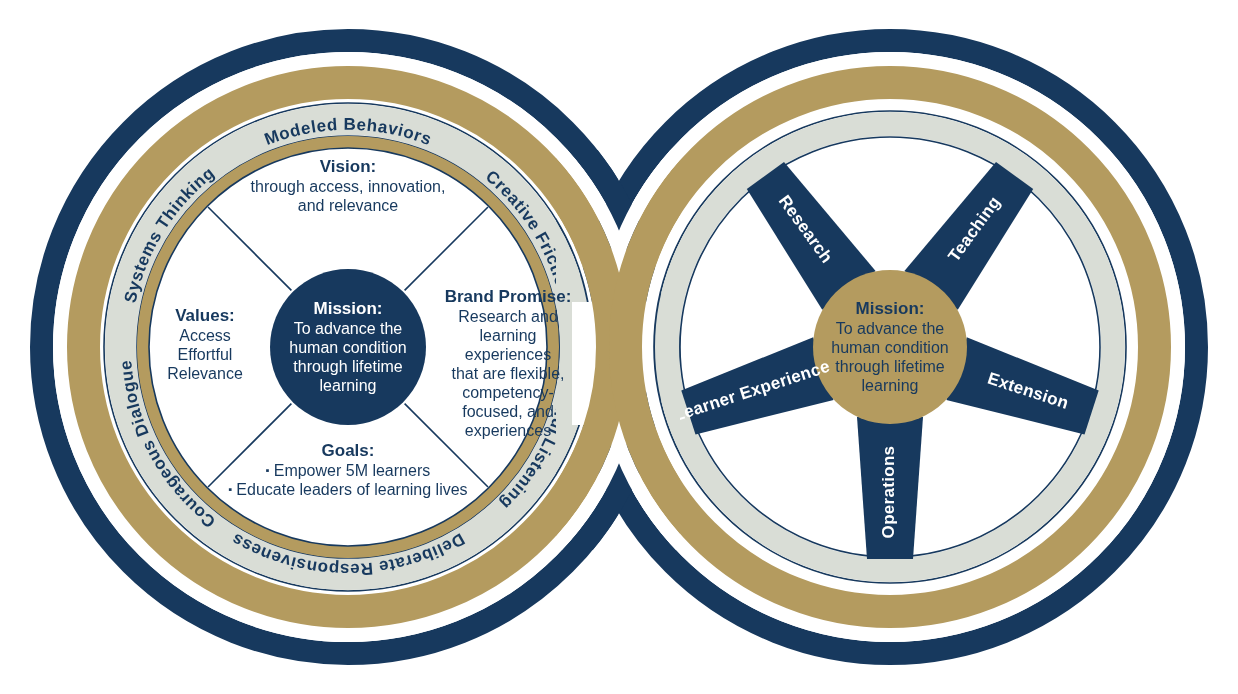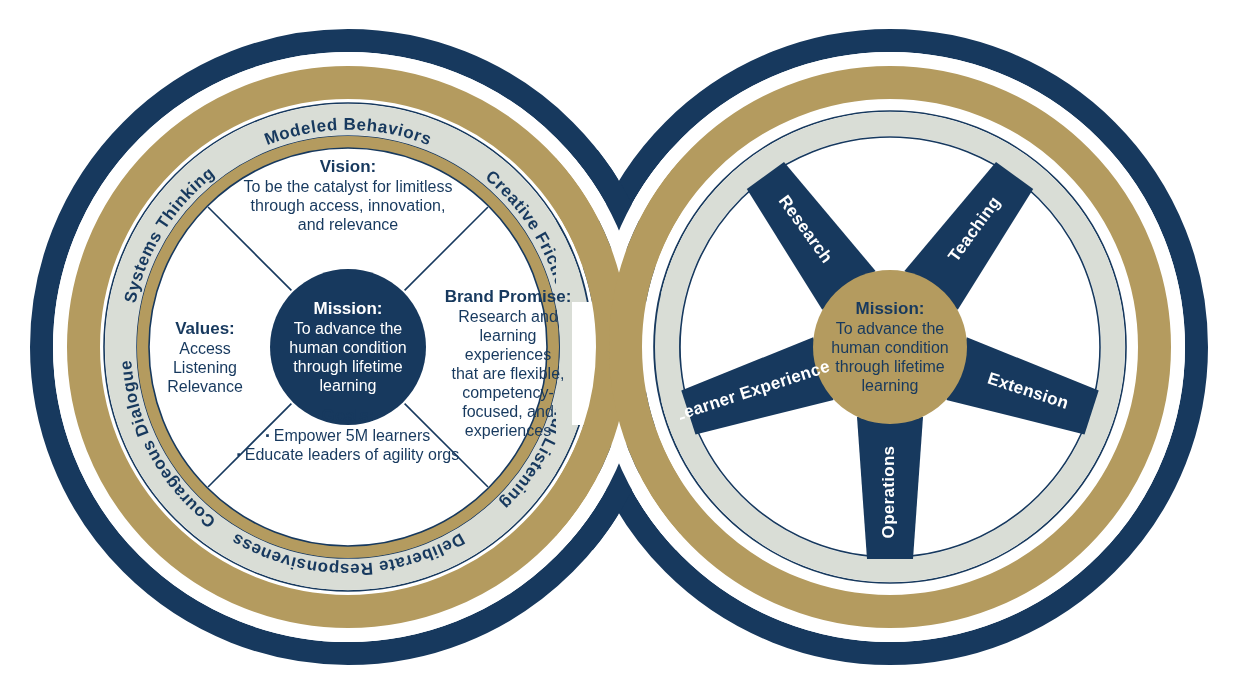--- a/index.html
+++ b/index.html
@@ -132,47 +132,46 @@
     <rect x="572" y="302" width="74" height="123" fill="#FFFFFF"></rect>
     <g clip-path="url(#cpPatch)">
       <use href="#ringLGold"></use>
       <use href="#ringRGold"></use>
     </g>
   </g>
 </svg>
 
 <div class="block" style="left:348px;top:157px;width:280px;">
   <div class="t">Vision:</div>
-  <div class="l">To be the catalyst for limitless</div>
   <div class="l">through access, innovation,</div>
   <div class="l">and relevance</div>
 </div>
 
-<div class="block" style="left:205px;top:319px;width:150px;">
+<div class="block" style="left:205px;top:306px;width:150px;">
   <div class="t">Values:</div>
   <div class="l">Access</div>
-  <div class="l">Listening</div>
+  <div class="l">Effortful</div>
   <div class="l">Relevance</div>
 </div>
 
 <div class="block" style="left:508px;top:287px;width:150px;">
   <div class="t">Brand Promise:</div>
   <div class="l">Research and</div>
   <div class="l">learning</div>
   <div class="l">experiences</div>
   <div class="l">that are flexible,</div>
   <div class="l">competency-</div>
   <div class="l">focused, and</div>
   <div class="l">experiences</div>
 </div>
 
-<div class="block" style="left:348px;top:406px;width:340px;">
+<div class="block" style="left:348px;top:441px;width:340px;">
   <div class="t">Goals:</div>
   <div class="l goal-item"><span class="bullet">▪</span><span>Empower 5M learners</span></div>
-  <div class="l goal-item"><span class="bullet">▪</span><span>Educate leaders of agility orgs</span></div>
+  <div class="l goal-item"><span class="bullet">▪</span><span>Educate leaders of learning lives</span></div>
 </div>
 
 <div class="block light" style="left:348px;top:299px;width:160px;">
   <div class="t">Mission:</div>
   <div class="l">To advance the</div>
   <div class="l">human condition</div>
   <div class="l">through lifetime</div>
   <div class="l">learning</div>
 </div>
 

